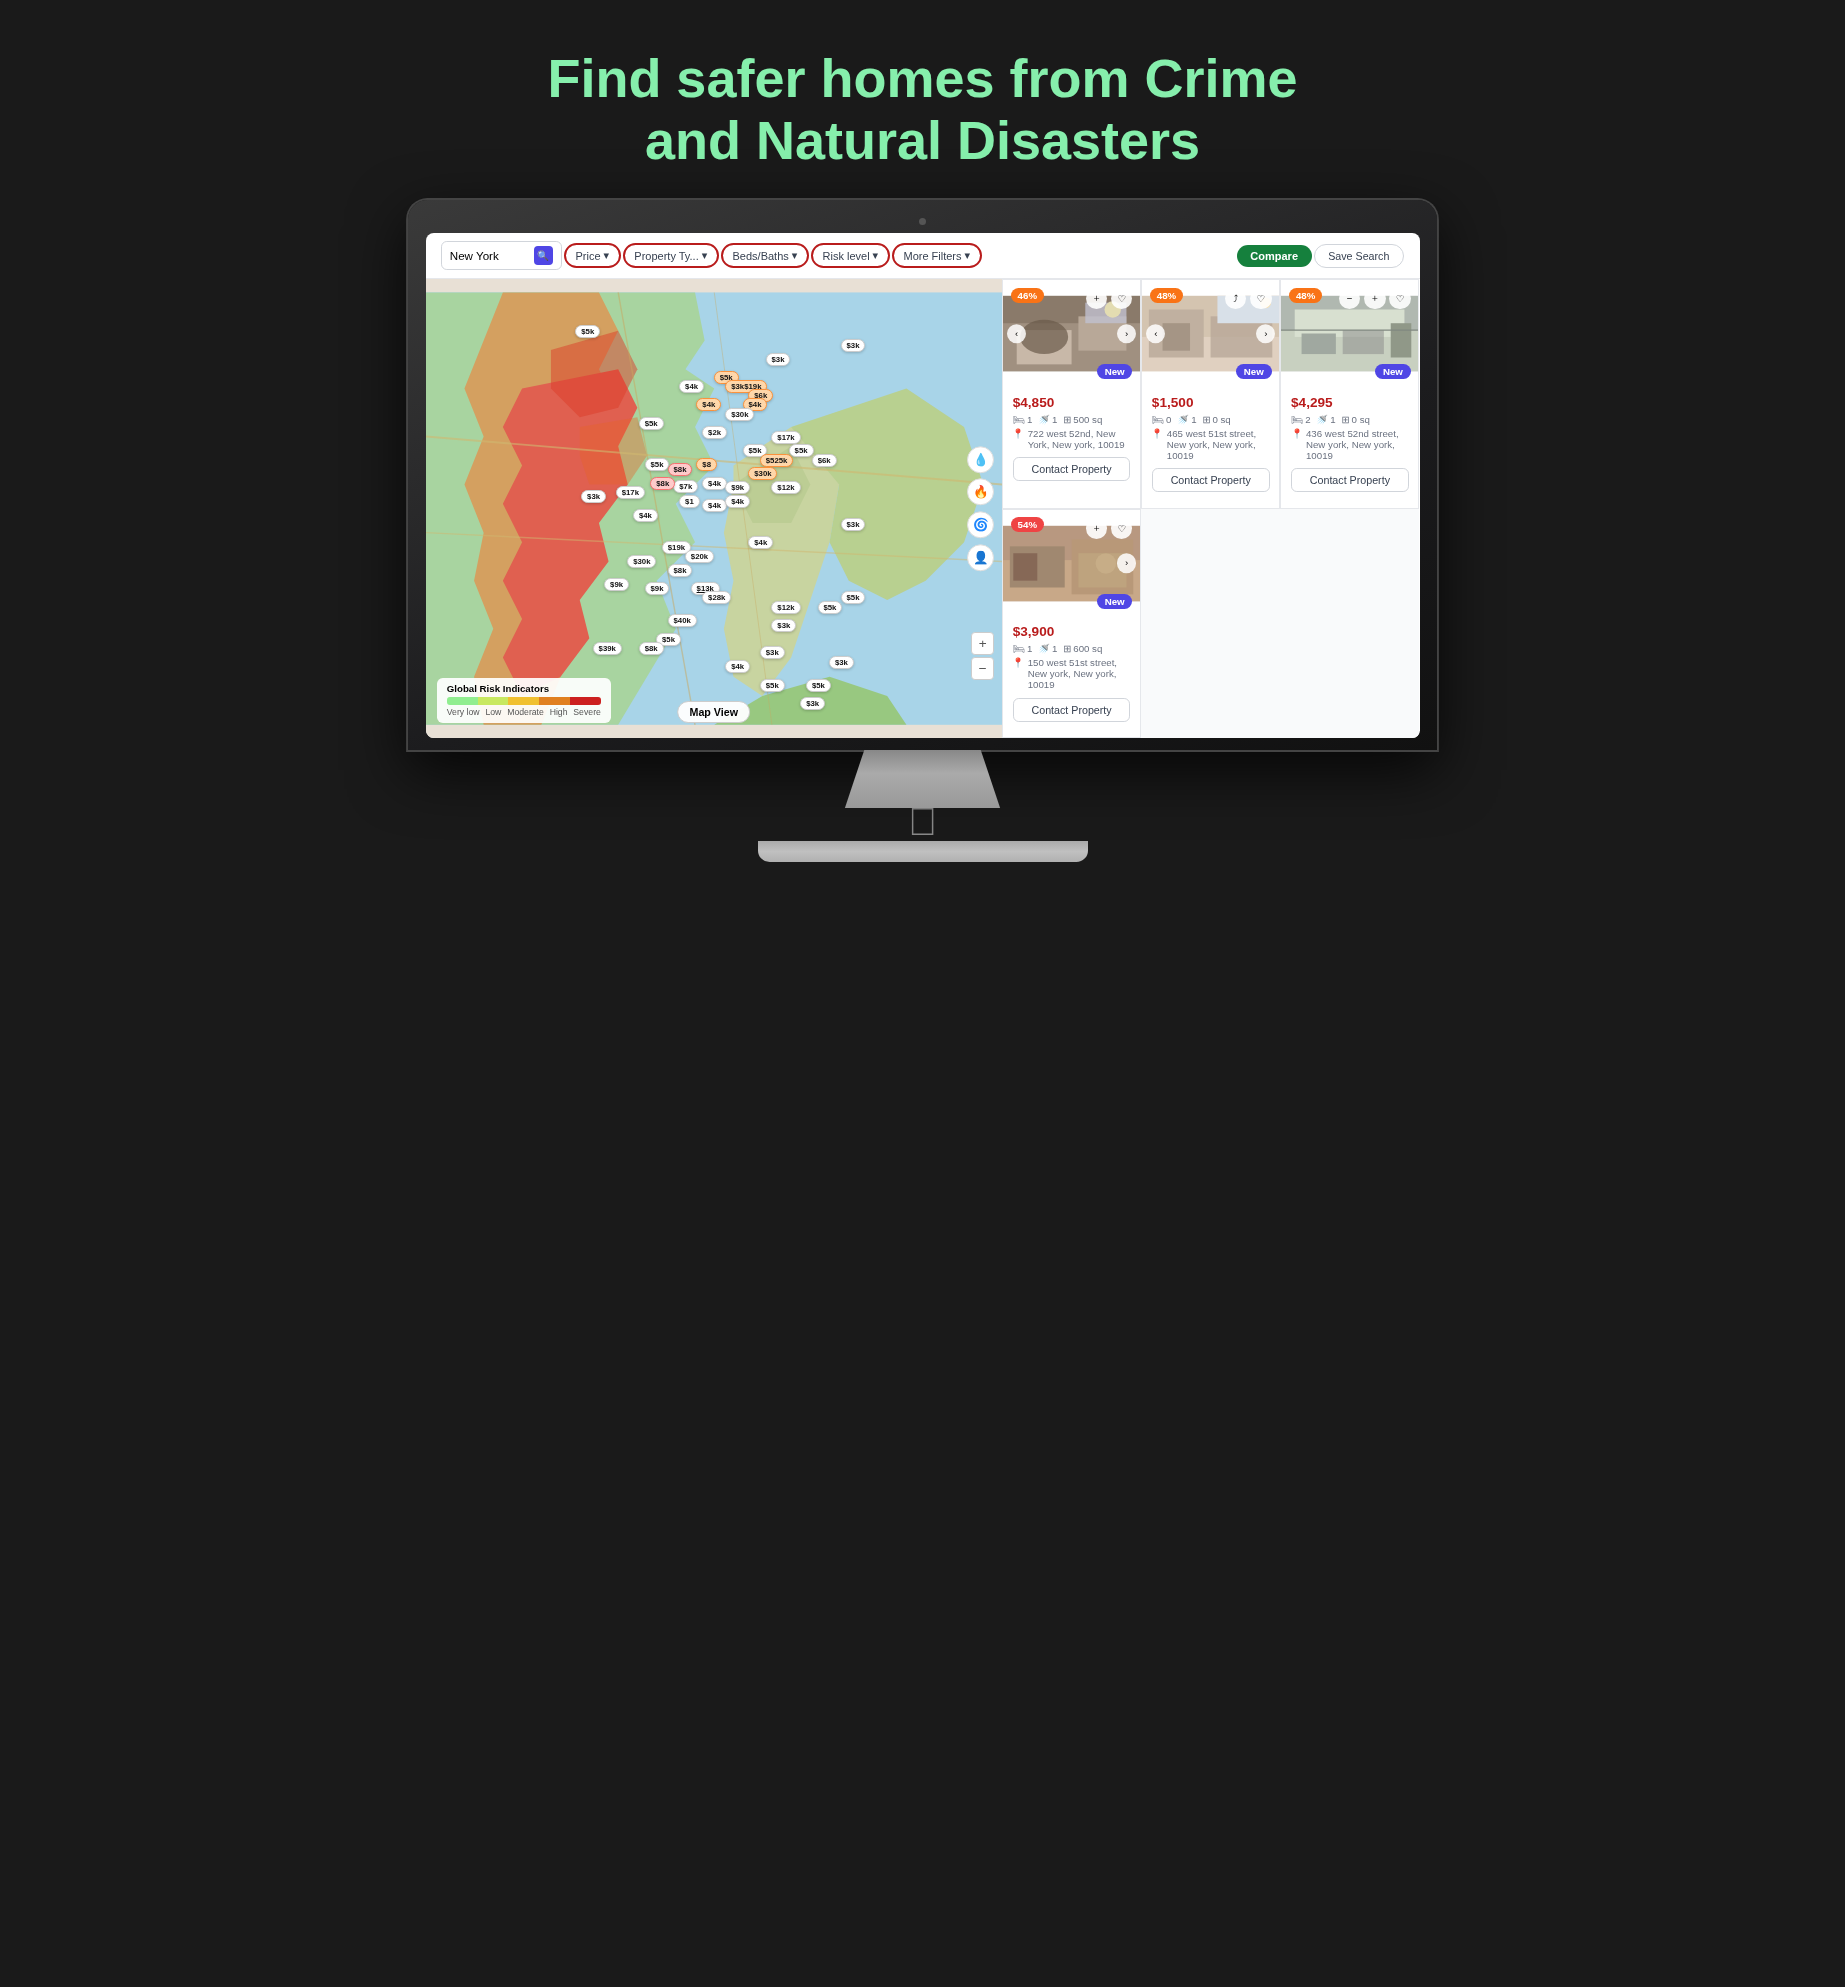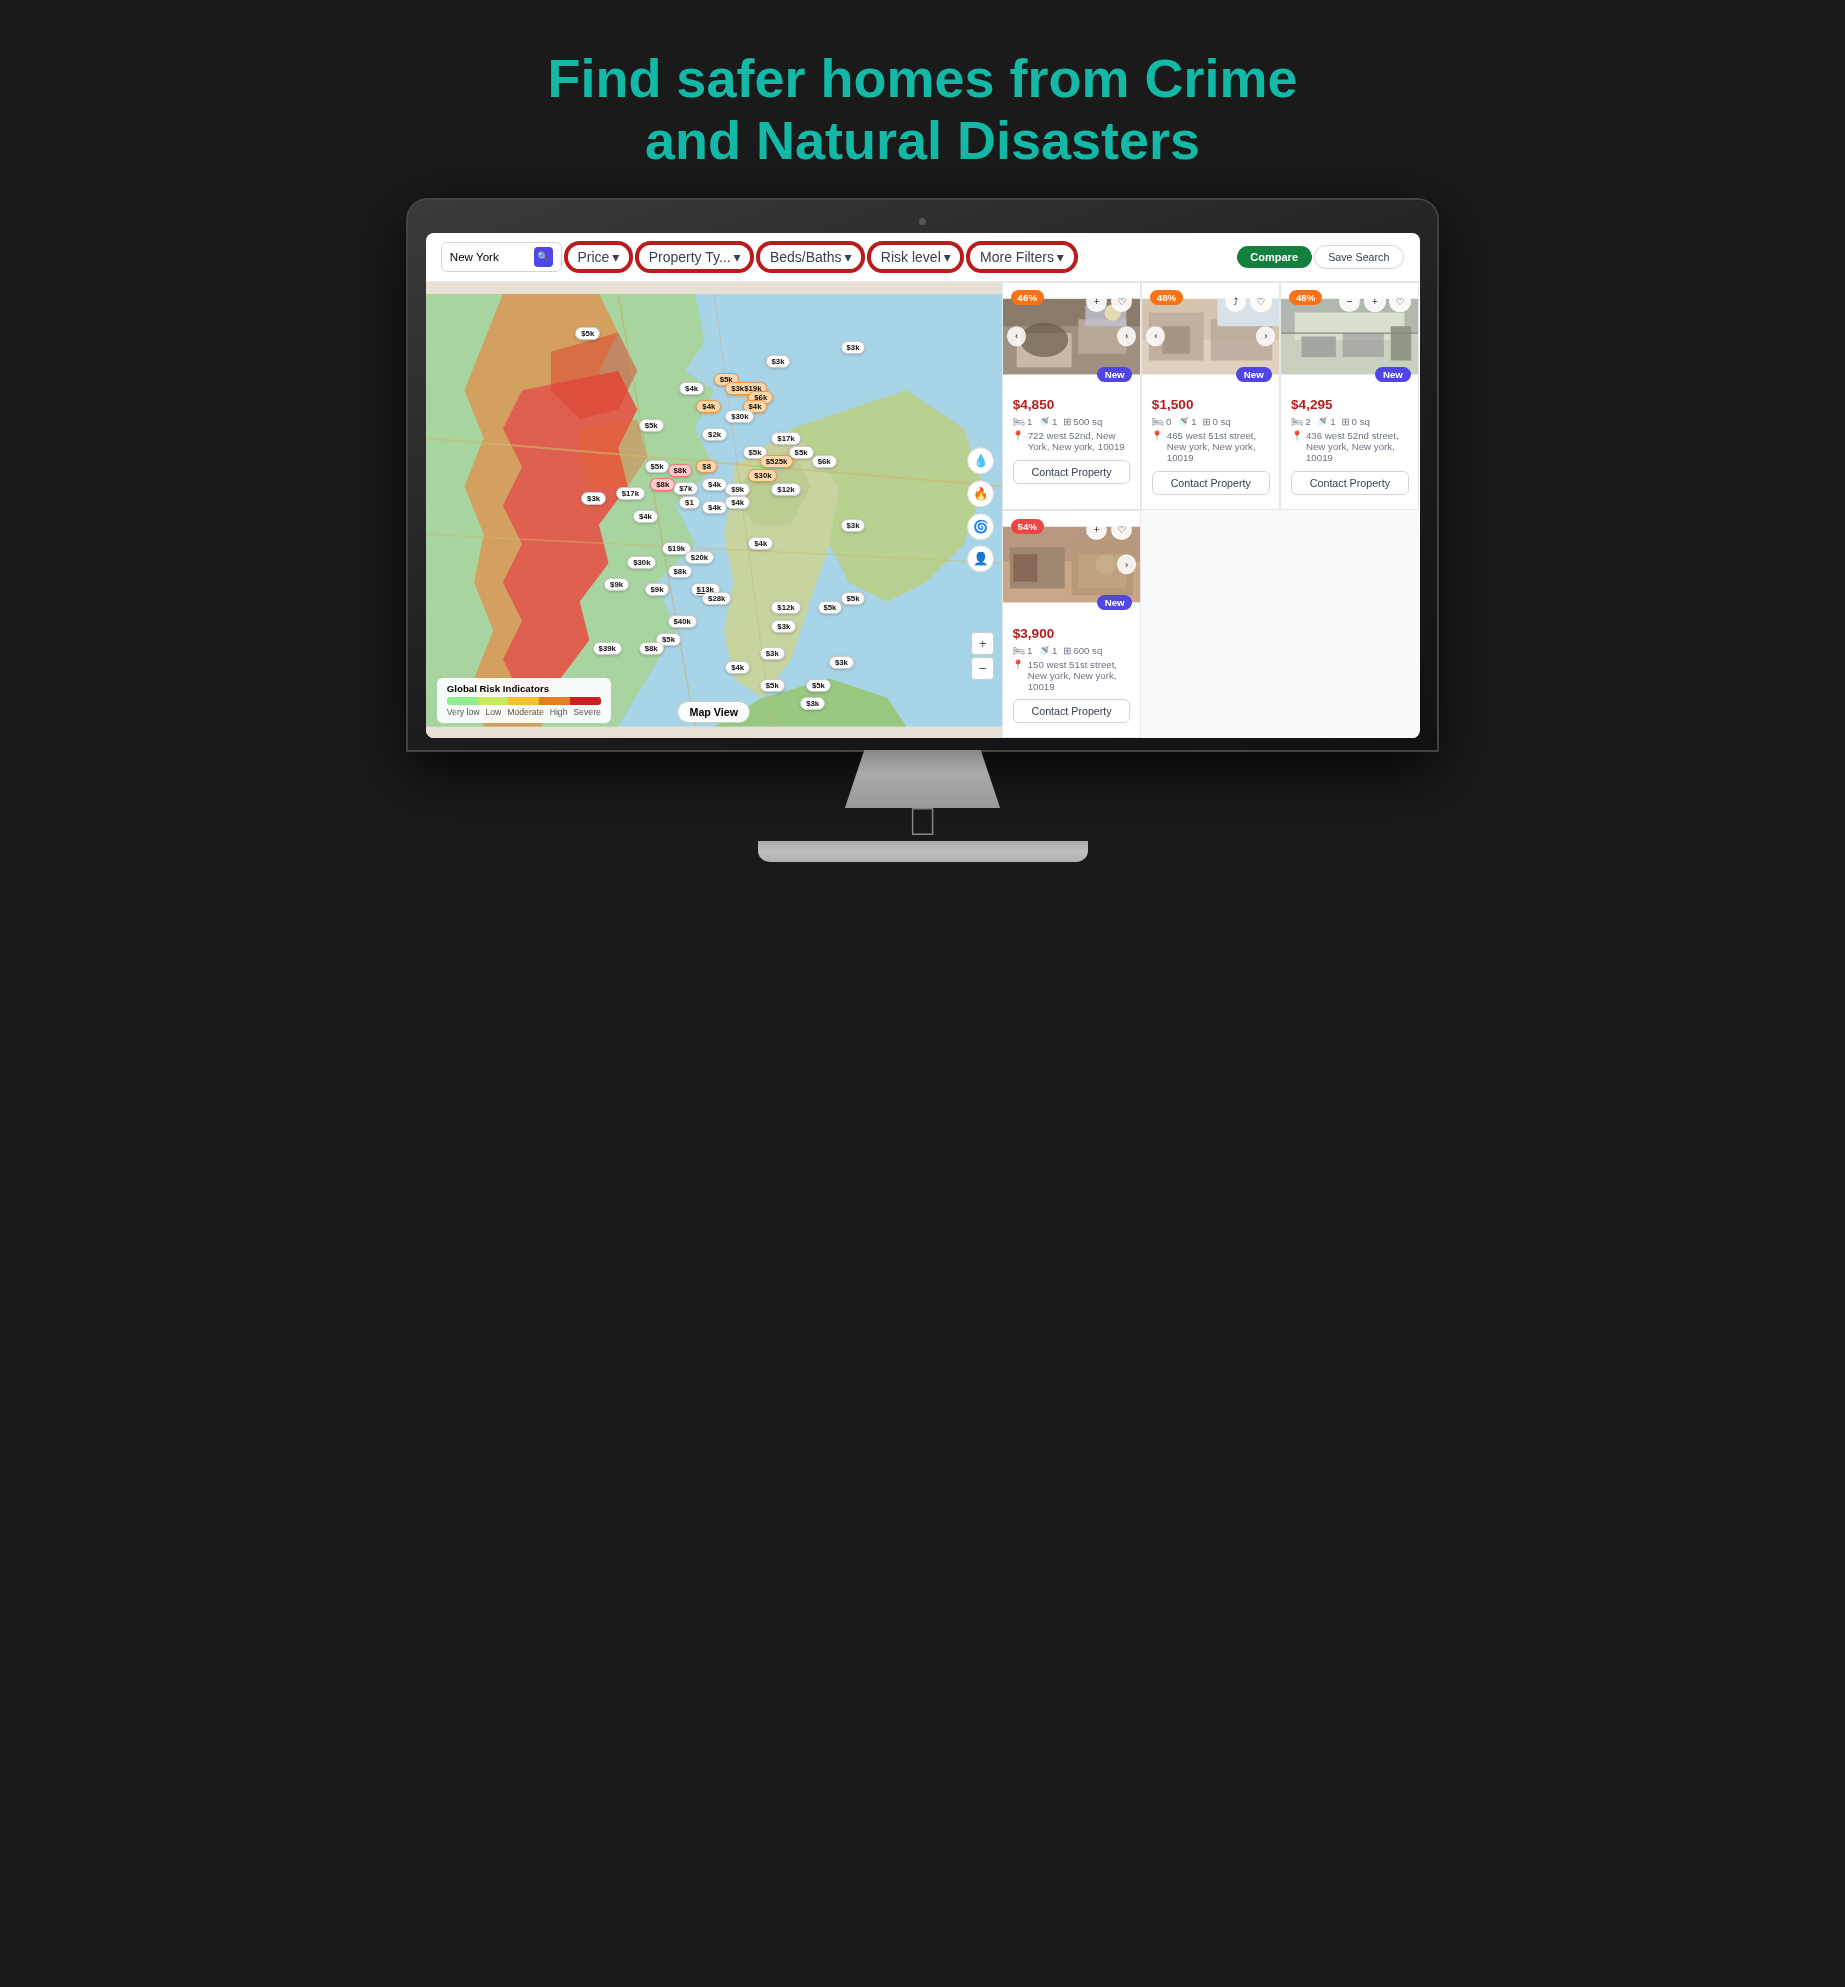--- a/index.html
+++ b/index.html
@@ -12,21 +12,21 @@
       align-items: center;
     }
 
     
     .hero {
       text-align: center;
       padding: 47px 39px 29px;
       max-width: 873px;
     }
     .hero h1 {
-      color: #14b8a6;
+      color: #86efac;
       font-size: 54px;
       font-weight: 800;
       line-height: 1.15;
     }
 
     
     .monitor-wrapper {
       display: flex;
       flex-direction: column;
       align-items: center;
@@ -164,24 +164,24 @@
       border-radius: 3.9px;
       width: 19.4px; height: 19.4px;
       display: flex;
       align-items: center;
       justify-content: center;
       cursor: pointer;
       color: white;
       font-size: 9.7px;
     }
     .filter-btn {
-      border: 4px solid #b91c1c;
+      border: 2px solid #b91c1c;
       border-radius: 15.5px;
       padding: 3.9px 9.7px;
-      font-size: 14px;
+      font-size: 11px;
       background: white;
       cursor: pointer;
       display: flex;
       align-items: center;
       gap: 2.9px;
       color: #374151;
     }
     .filter-spacer { flex: 1; }
     .btn-compare {
       background: #15803d;

